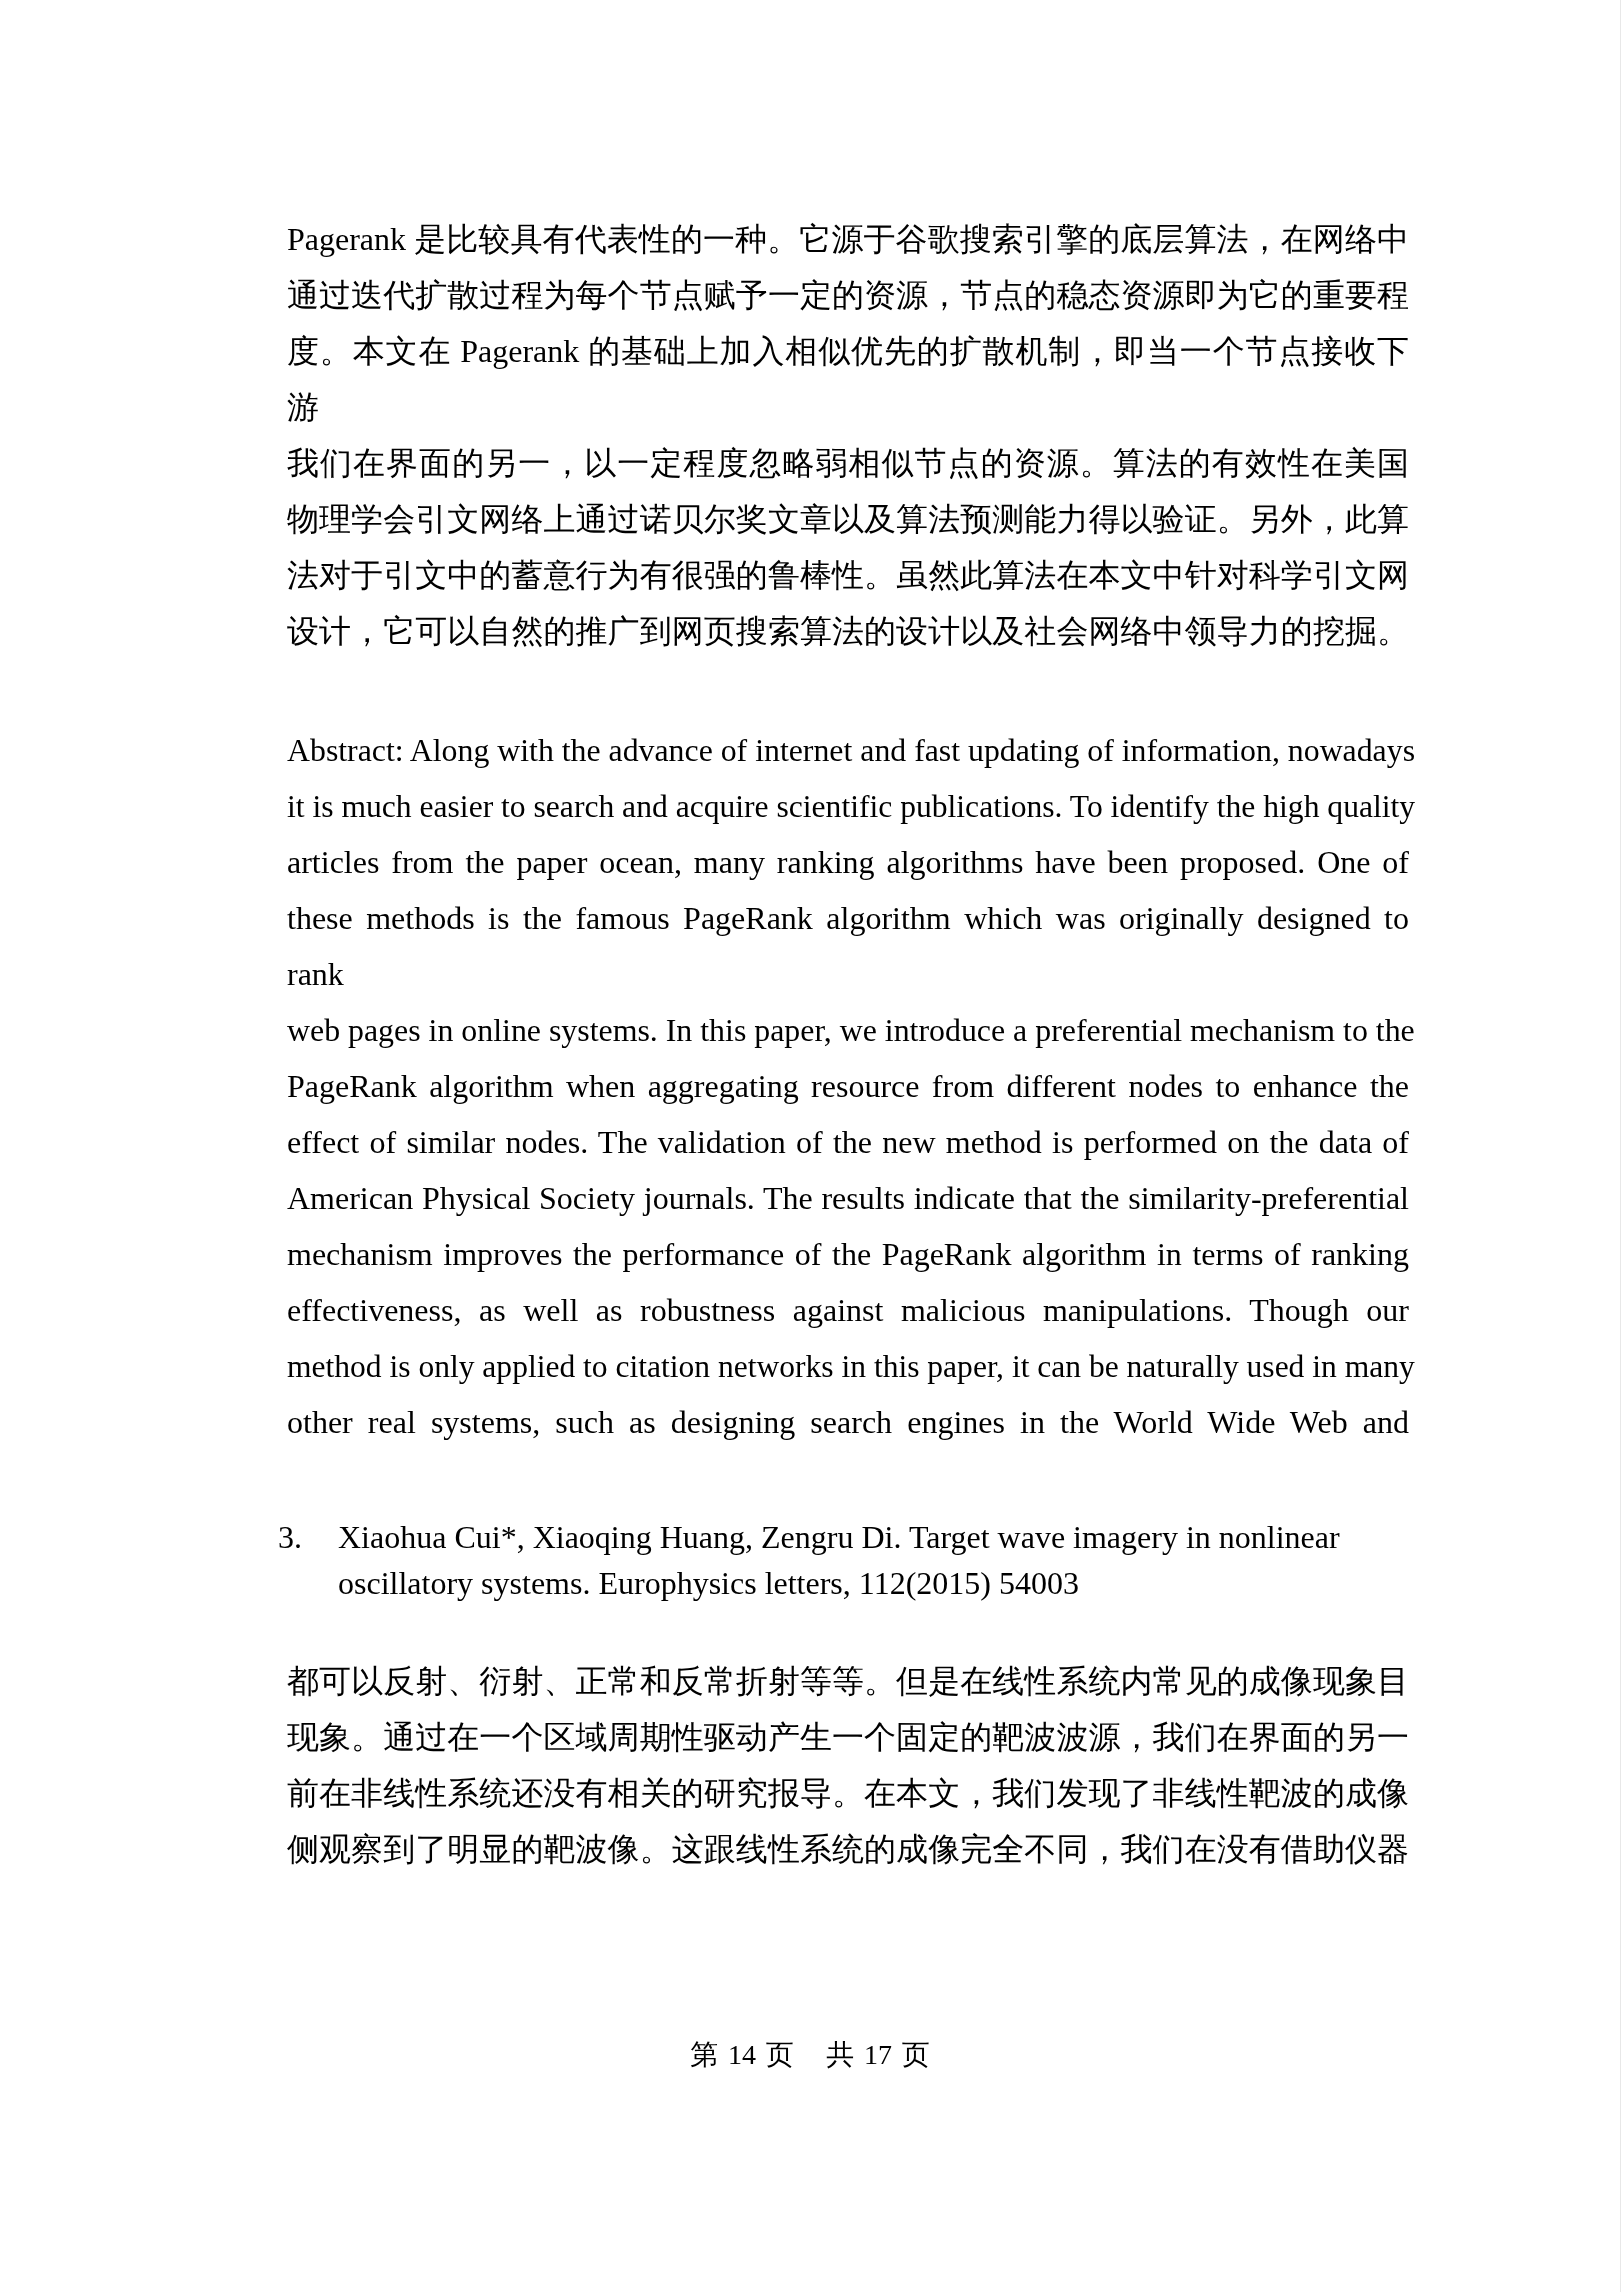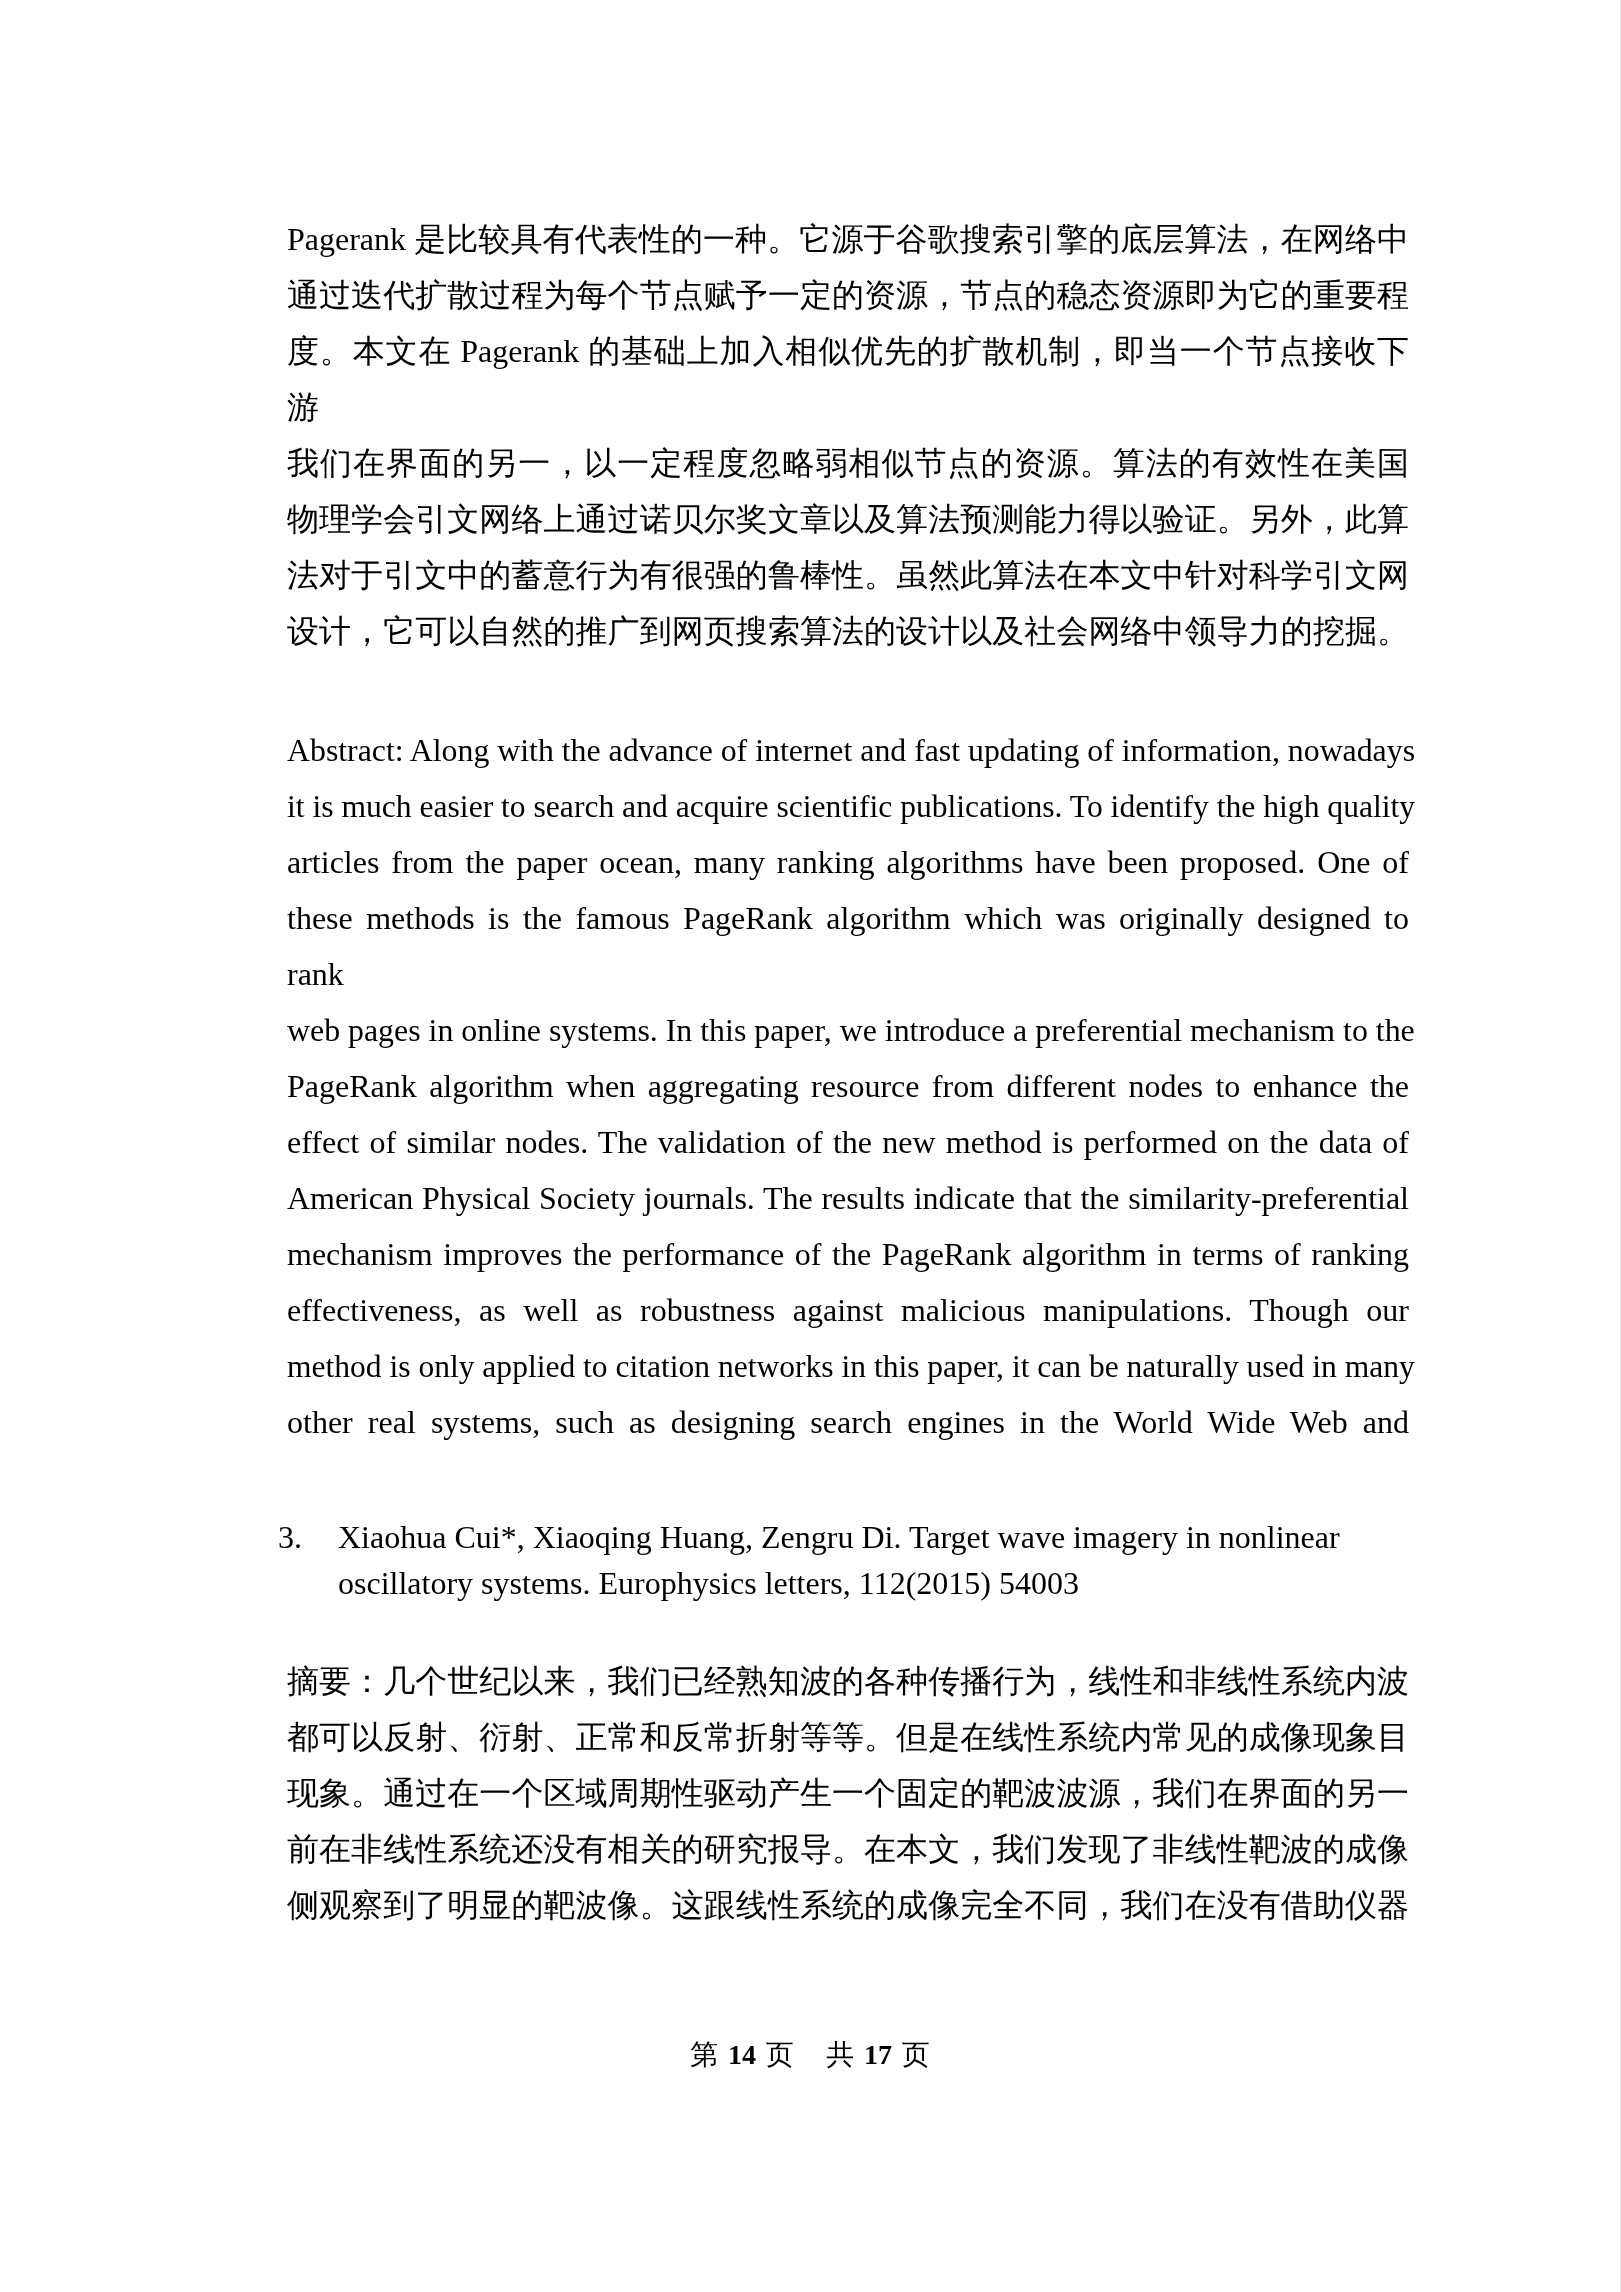--- a/index.html
+++ b/index.html
@@ -55,21 +55,21 @@
   .footer {
     position: absolute;
     left: 0;
     right: 0;
     top: 2035px;
     text-align: center;
     font-size: 28px;
     line-height: 39px;
   }
   .fpart { margin: 0 4.9px; }
-  .fpart.b { font-weight: bold; }
+  .fpart.b { font-weight: normal; }
   .footer .fpart:nth-child(4) { margin-left: 27.4px; }
 </style>
 </head>
 <body>
 
 <div class="page">
 
   <div class="content">
 
     <div class="para sp15 para-pagerank">
@@ -99,21 +99,20 @@
 
     <div class="ref-item sp10">
       <div class="ref-num">3.</div>
       <div class="ref-lines sp10">
           <div class="line" style="">Xiaohua Cui*, Xiaoqing Huang, Zengru Di. Target wave imagery in nonlinear</div>
           <div class="line" style="">oscillatory systems. Europhysics letters, 112(2015) 54003</div>
         </div>
     </div>
 
     <div class="para sp15">
-        <div class="line just" style="">摘要：几个世纪以来，我们已经熟知波的各种传播行为，线性和非线性系统内波</div>
         <div class="line just" style="">都可以反射、衍射、正常和反常折射等等。但是在线性系统内常见的成像现象目</div>
         <div class="line just" style="">现象。通过在一个区域周期性驱动产生一个固定的靶波波源，我们在界面的另一</div>
         <div class="line just" style="">前在非线性系统还没有相关的研究报导。在本文，我们发现了非线性靶波的成像</div>
         <div class="line just" style="">侧观察到了明显的靶波像。这跟线性系统的成像完全不同，我们在没有借助仪器</div>
       </div>
 
   </div>
 
   <div class="footer"><span class="fpart">第</span><span class="fpart b">14</span><span class="fpart">页</span><span class="fpart">共</span><span class="fpart b">17</span><span class="fpart">页</span></div>
 

